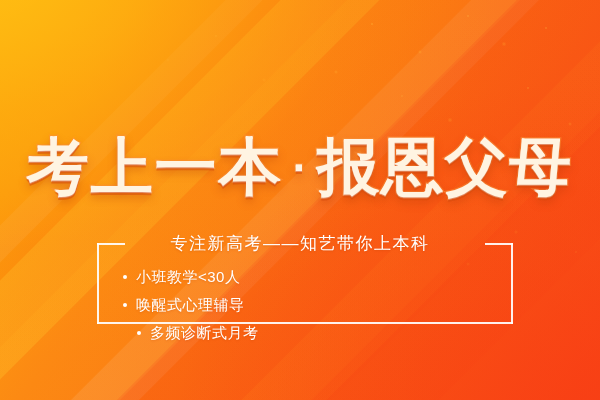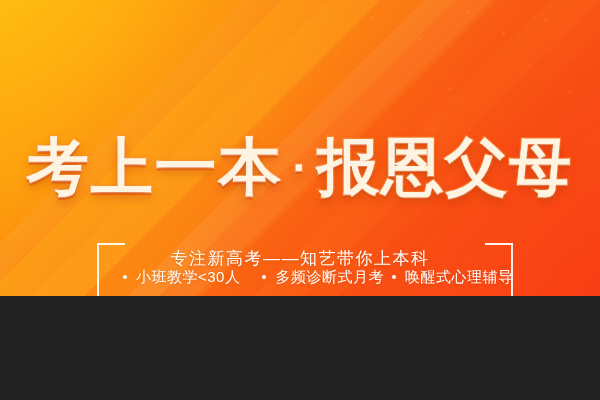--- a/index.html
+++ b/index.html
@@ -1,18 +1,18 @@
 <!DOCTYPE html>
 <html><head>
 <meta charset="utf-8">
 <style>
   html,body{margin:0;padding:0;background:#222;}
   #banner{
     position:relative;
-    width:600px;height:296px;
+    width:600px;height:400px;
     overflow:hidden;
     font-family:"Liberation Sans","DejaVu Sans",sans-serif;
     background:linear-gradient(125deg,#FDA909 0%,#FC9A0B 16%,#FB7C0F 34%,#FA6B11 52%,#F95A14 70%,#F84E16 86%,#F74418 100%);
   }
 
   
   .bands{position:absolute;inset:-30%;pointer-events:none;}
   .band{
     position:absolute;
     left:-60%;width:220%;
@@ -97,28 +97,27 @@
 
   
   .subtitle{
     position:absolute;left:0;right:0;top:234px;
     text-align:center;
     font-size:17px;line-height:20px;
     color:#FFFFFF;
     letter-spacing:1.5px;
     white-space:nowrap;
     text-shadow:0 1px 2px rgba(190,70,10,.35);
-    margin-top:15px;
   }
 
   
   .features{
     position:absolute;left:97px;top:266px;width:416px;
     display:grid;
-    grid-template-columns:1fr 1fr 1fr 1fr;
+    grid-template-columns:1fr;
     row-gap:6px;
     padding:0 18px;
     box-sizing:border-box;
   }
   .feat{
     display:flex;align-items:center;
     color:#FFFFFF;
     font-size:15px;line-height:22px;
     letter-spacing:.5px;
     white-space:nowrap;
@@ -164,23 +163,23 @@
     <div class="edge h-bottom"></div>
   </div>
 
   <div class="subtitle">专注新高考——知艺带你上本科</div>
 
   <div class="features">
     <div class="feat col-a">
       <span class="dot"></span>
       <span>小班教学&lt;30人</span>
     </div>
+    <div class="feat col-a">
+      <span class="dot"></span>
+      <span>唤醒式心理辅导</span>
+    </div>
     <div class="feat col-b">
       <span class="dot"></span>
       <span>多频诊断式月考</span>
-    </div>
-    <div class="feat col-a">
-      <span class="dot"></span>
-      <span>唤醒式心理辅导</span>
     </div>
   </div>
 
 </div>
 
 </body></html>

